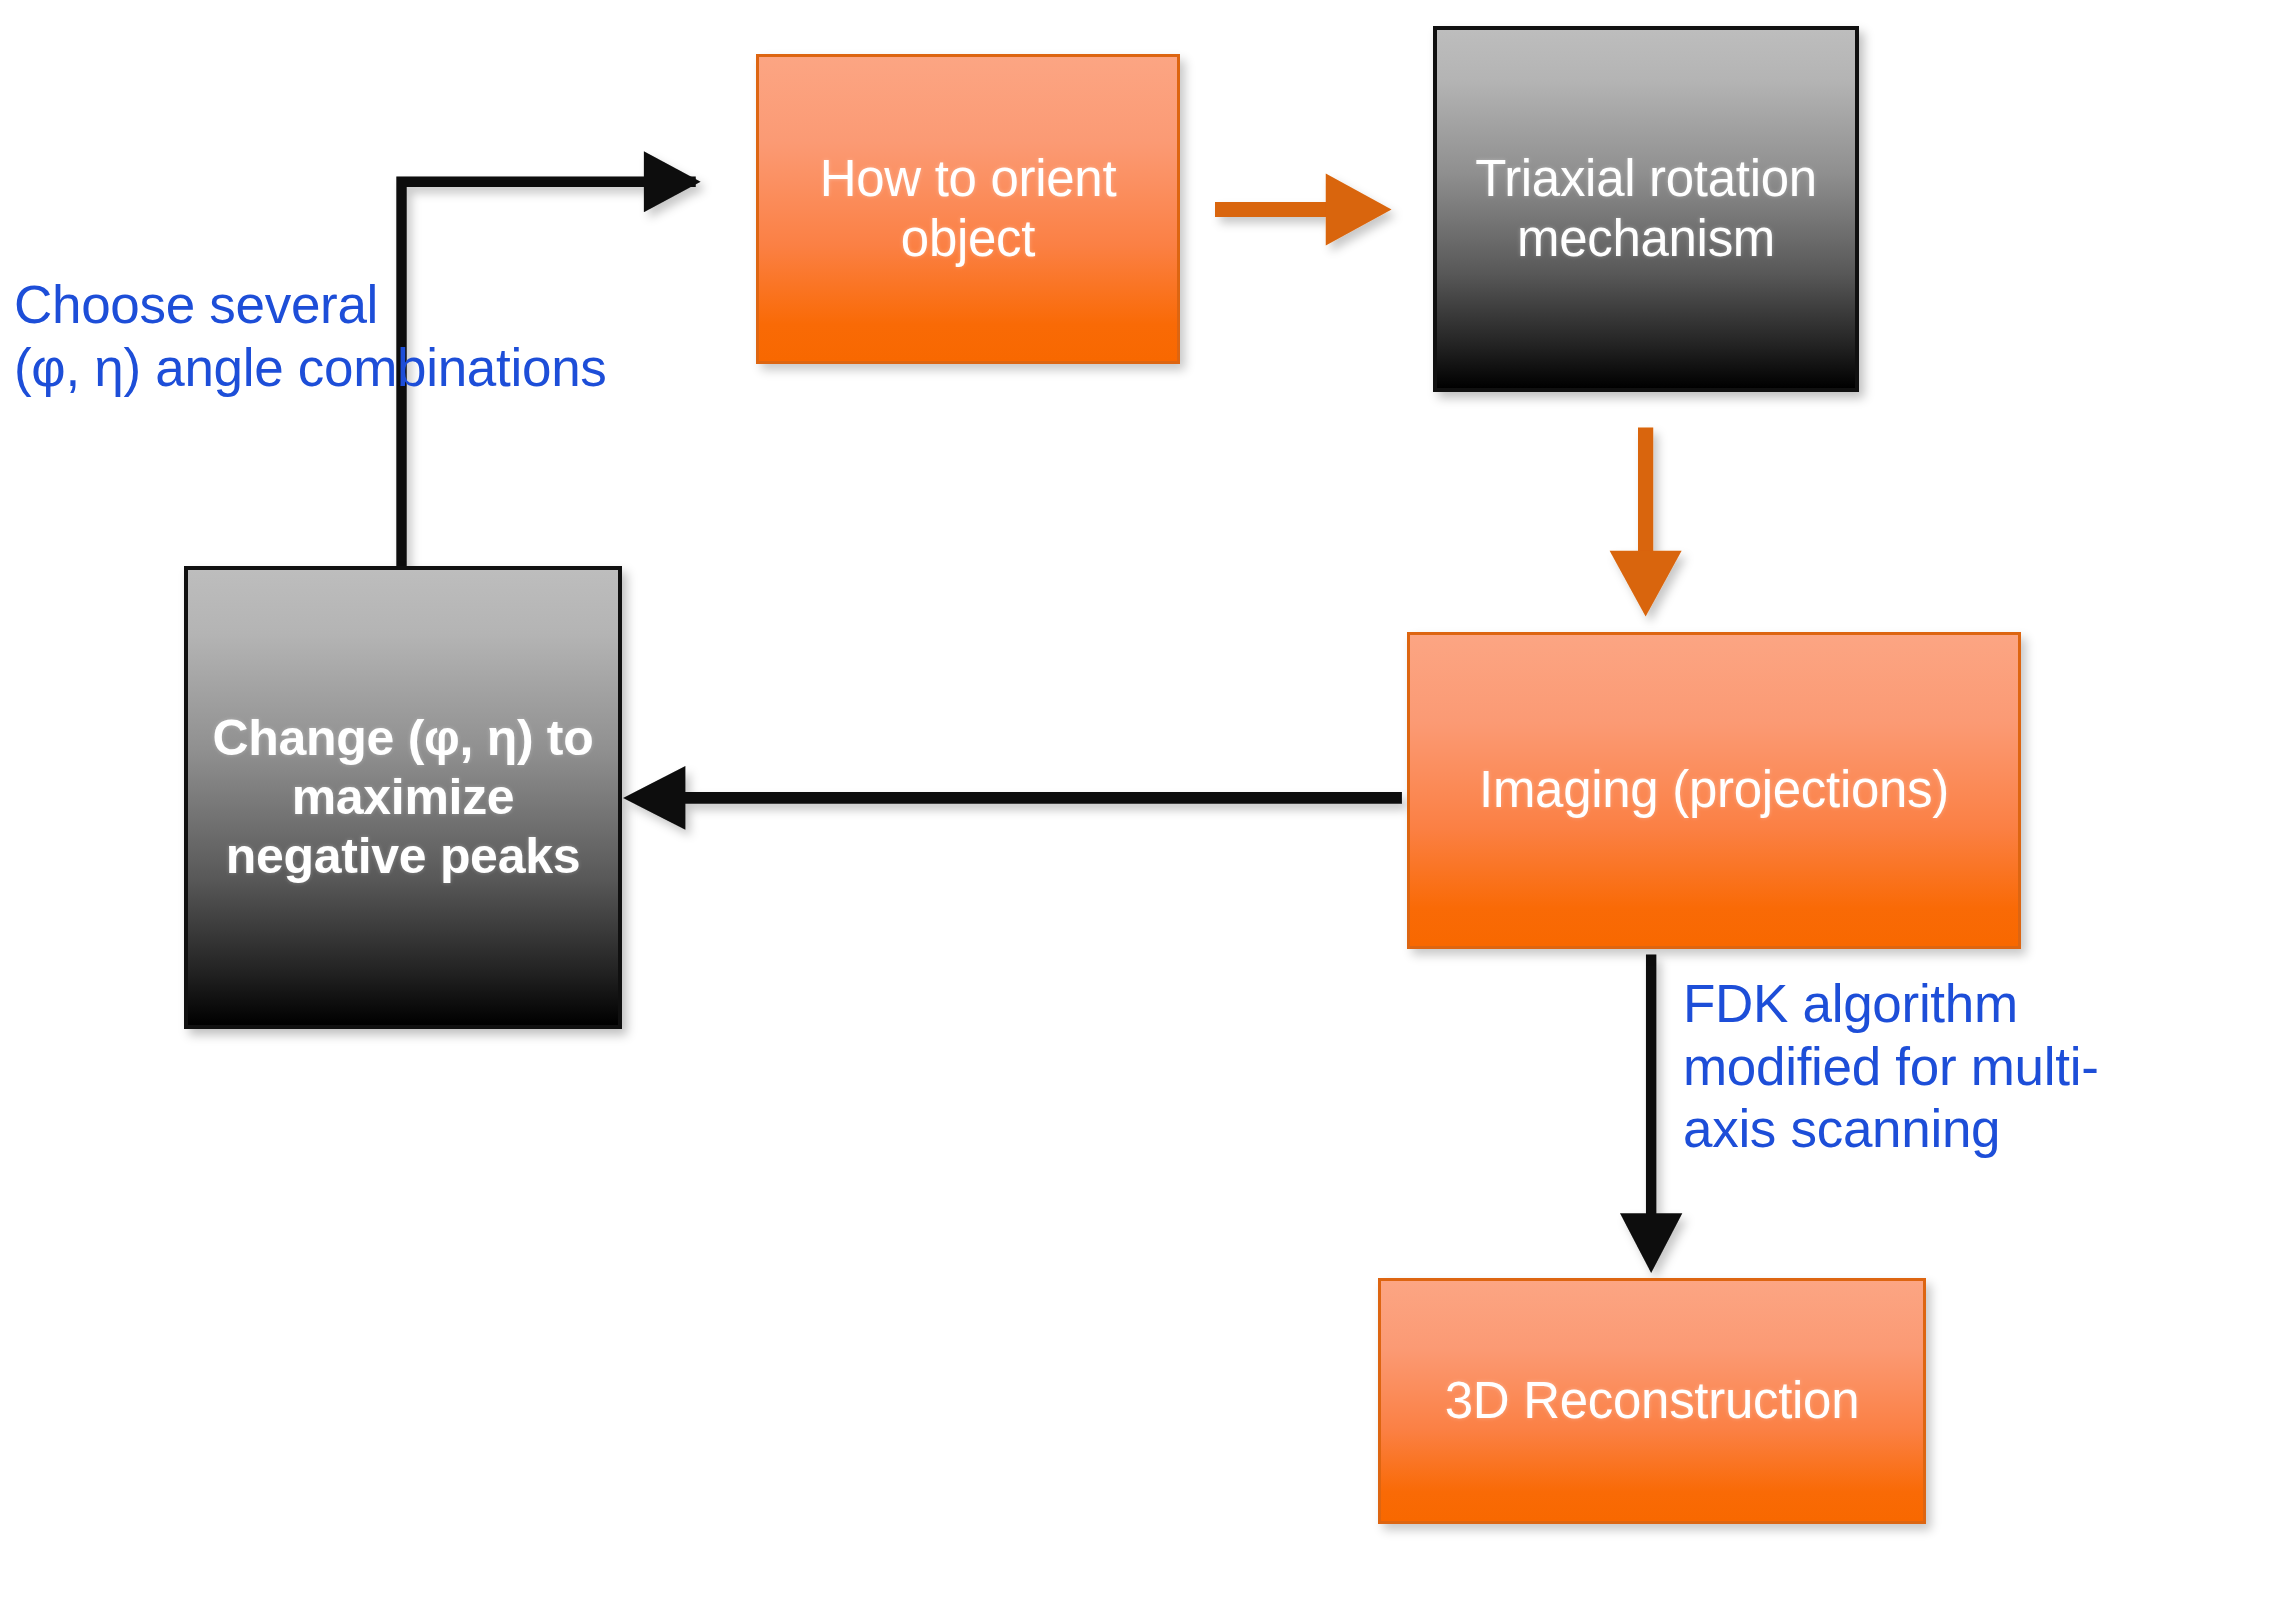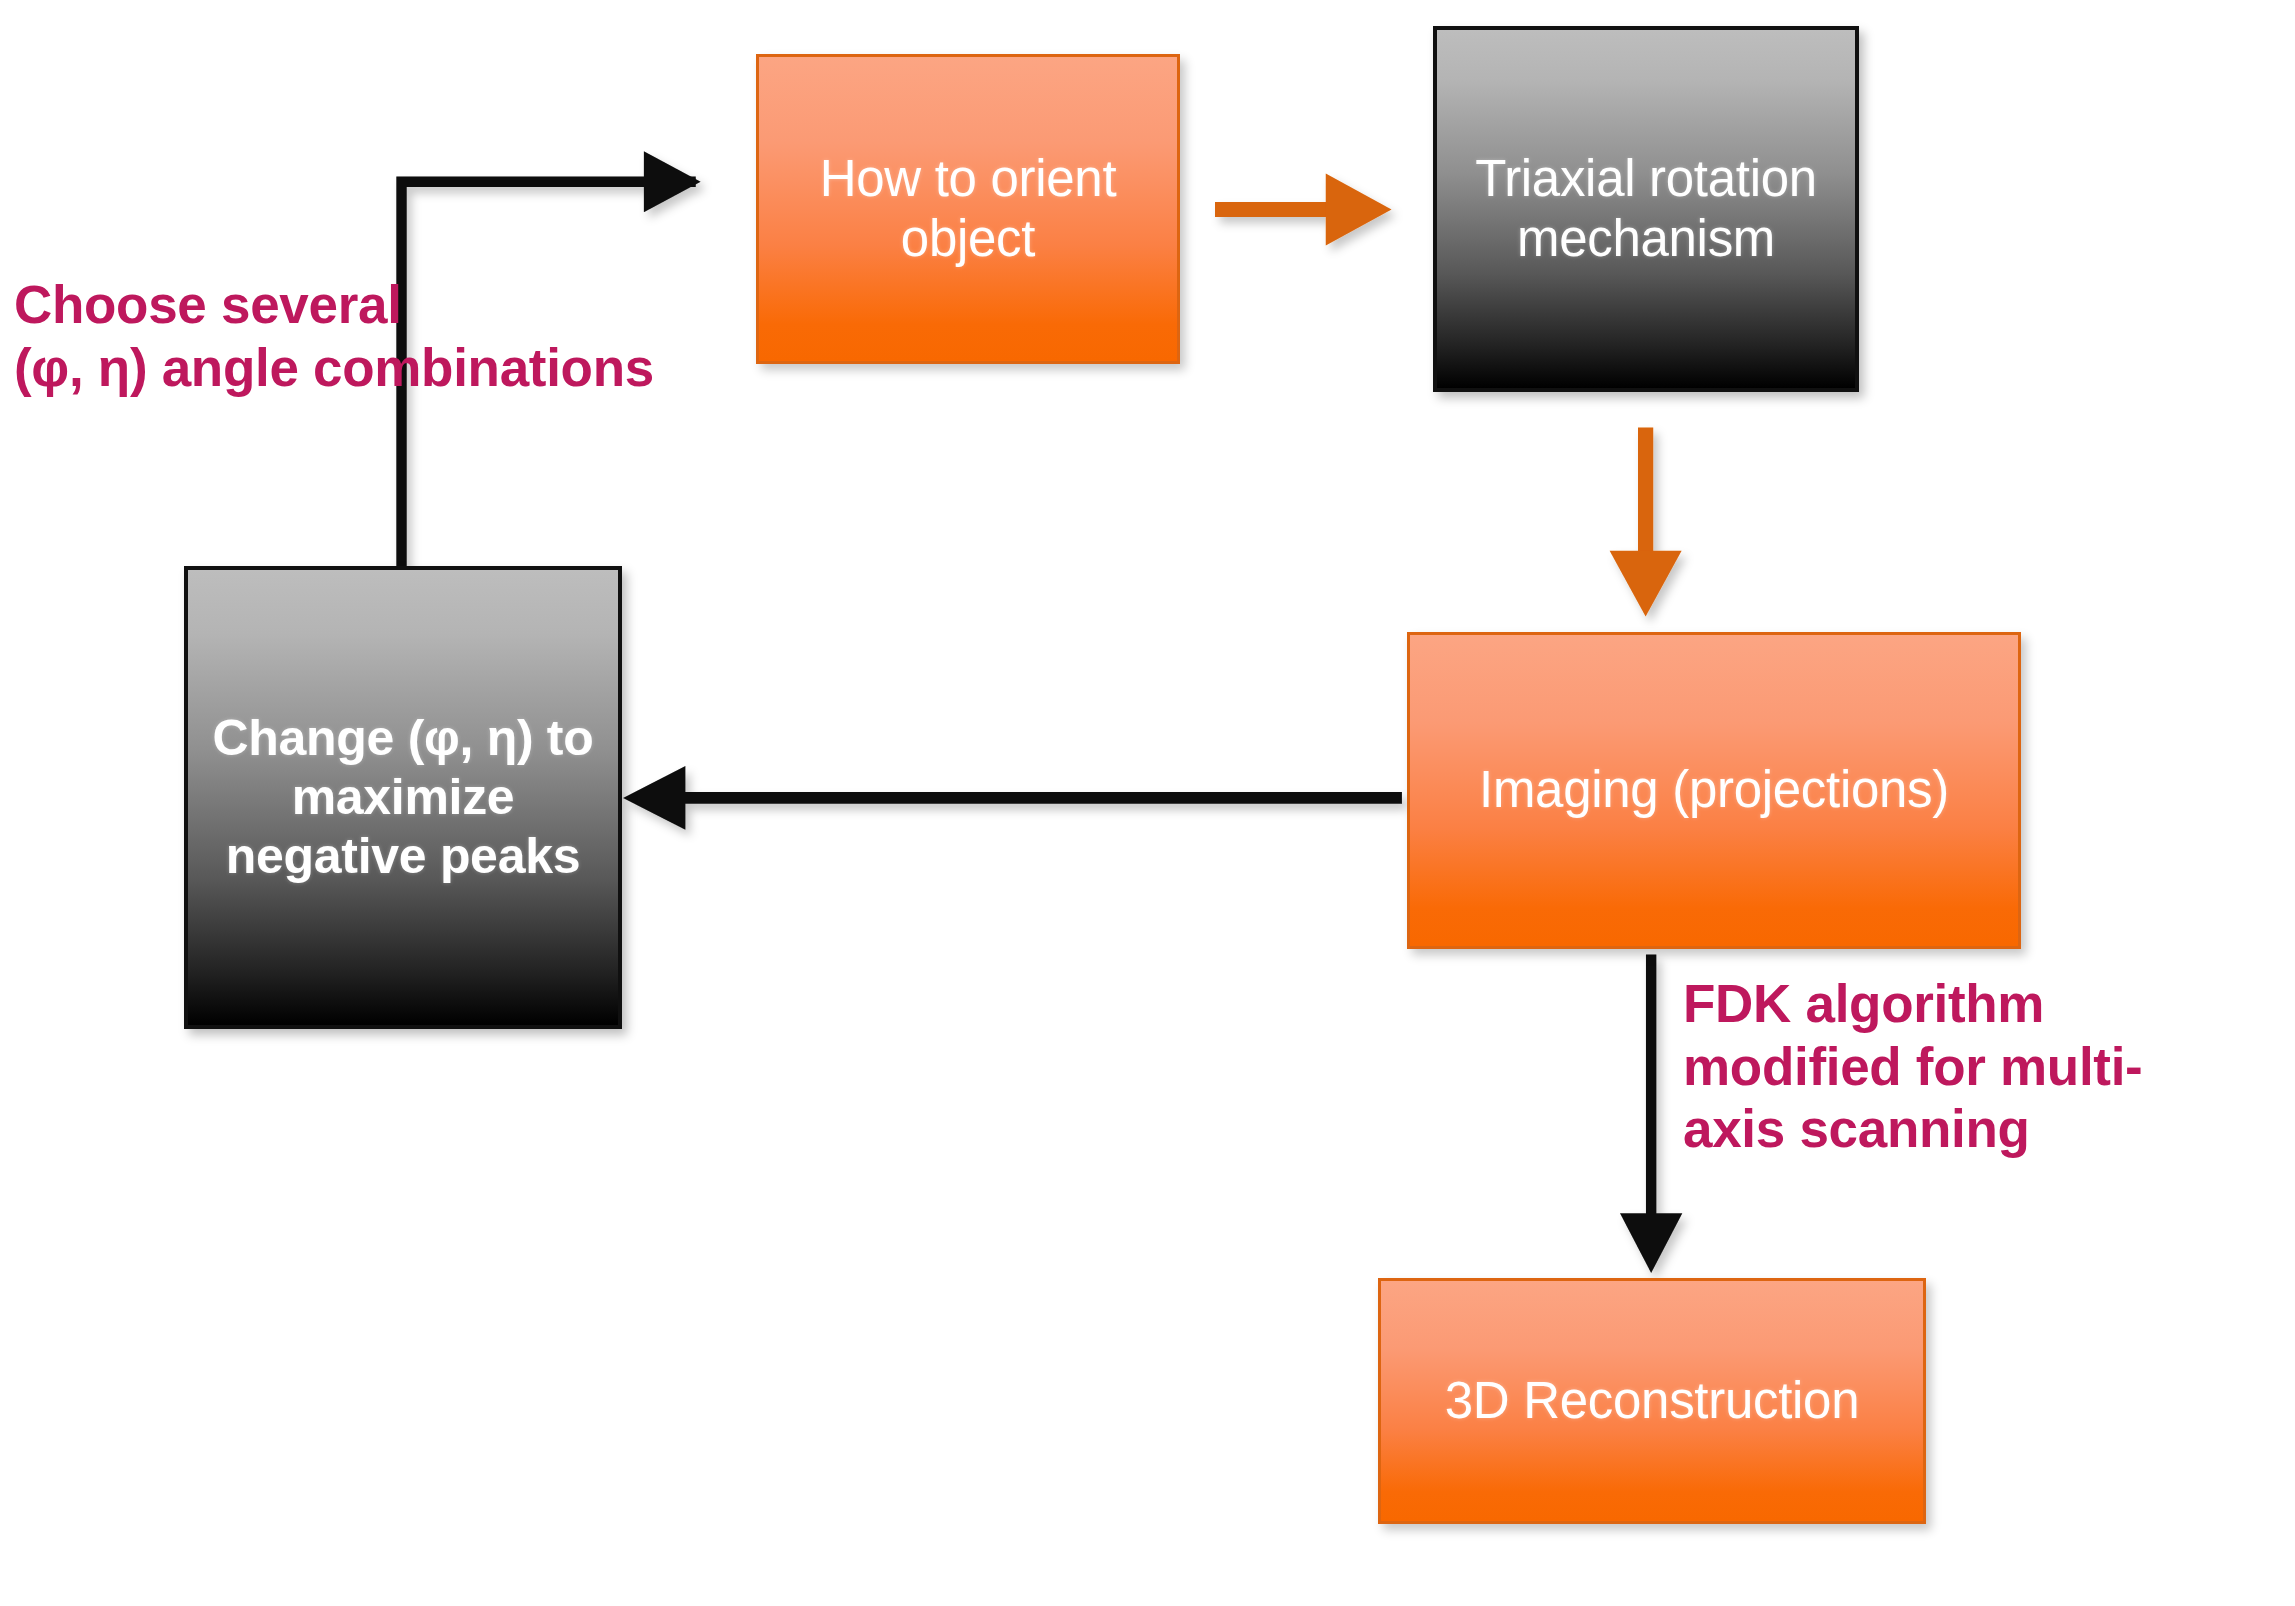--- a/index.html
+++ b/index.html
@@ -25,22 +25,22 @@
     border:4.2px solid #101010;
     box-shadow:4.8px 6.2px 9.7px rgba(0,0,0,0.25);
   }
 
   .node-orient{left:756px;top:54px;width:424px;height:310px;font-size:51px;}
   .node-triaxial{left:1433px;top:26px;width:426px;height:366px;font-size:51px;}
   .node-change{left:184px;top:566px;width:438px;height:463px;font-size:50px;font-weight:bold;}
   .node-imaging{left:1407px;top:632px;width:614px;height:317px;font-size:51px;}
   .node-recon{left:1378px;top:1278px;width:548px;height:246px;font-size:51px;}
 
-  .note{position:absolute;color:#be185d;font-size:53px;line-height:1.18;
-        letter-spacing:-0.3px;white-space:pre-line;font-weight:bold;}
+  .note{position:absolute;color:#1d4ed8;font-size:53px;line-height:1.18;
+        letter-spacing:-0.3px;white-space:pre-line;}
   .note-angles{left:14px;top:274px;width:872px;}
   .note-fdk{left:1683px;top:973px;width:623px;}
 
   .conn{position:absolute;left:0;top:0;width:2295px;height:1607px;overflow:visible;
         pointer-events:none;}
 </style>
 </head>
 <body>
 
 <div id="stage">

